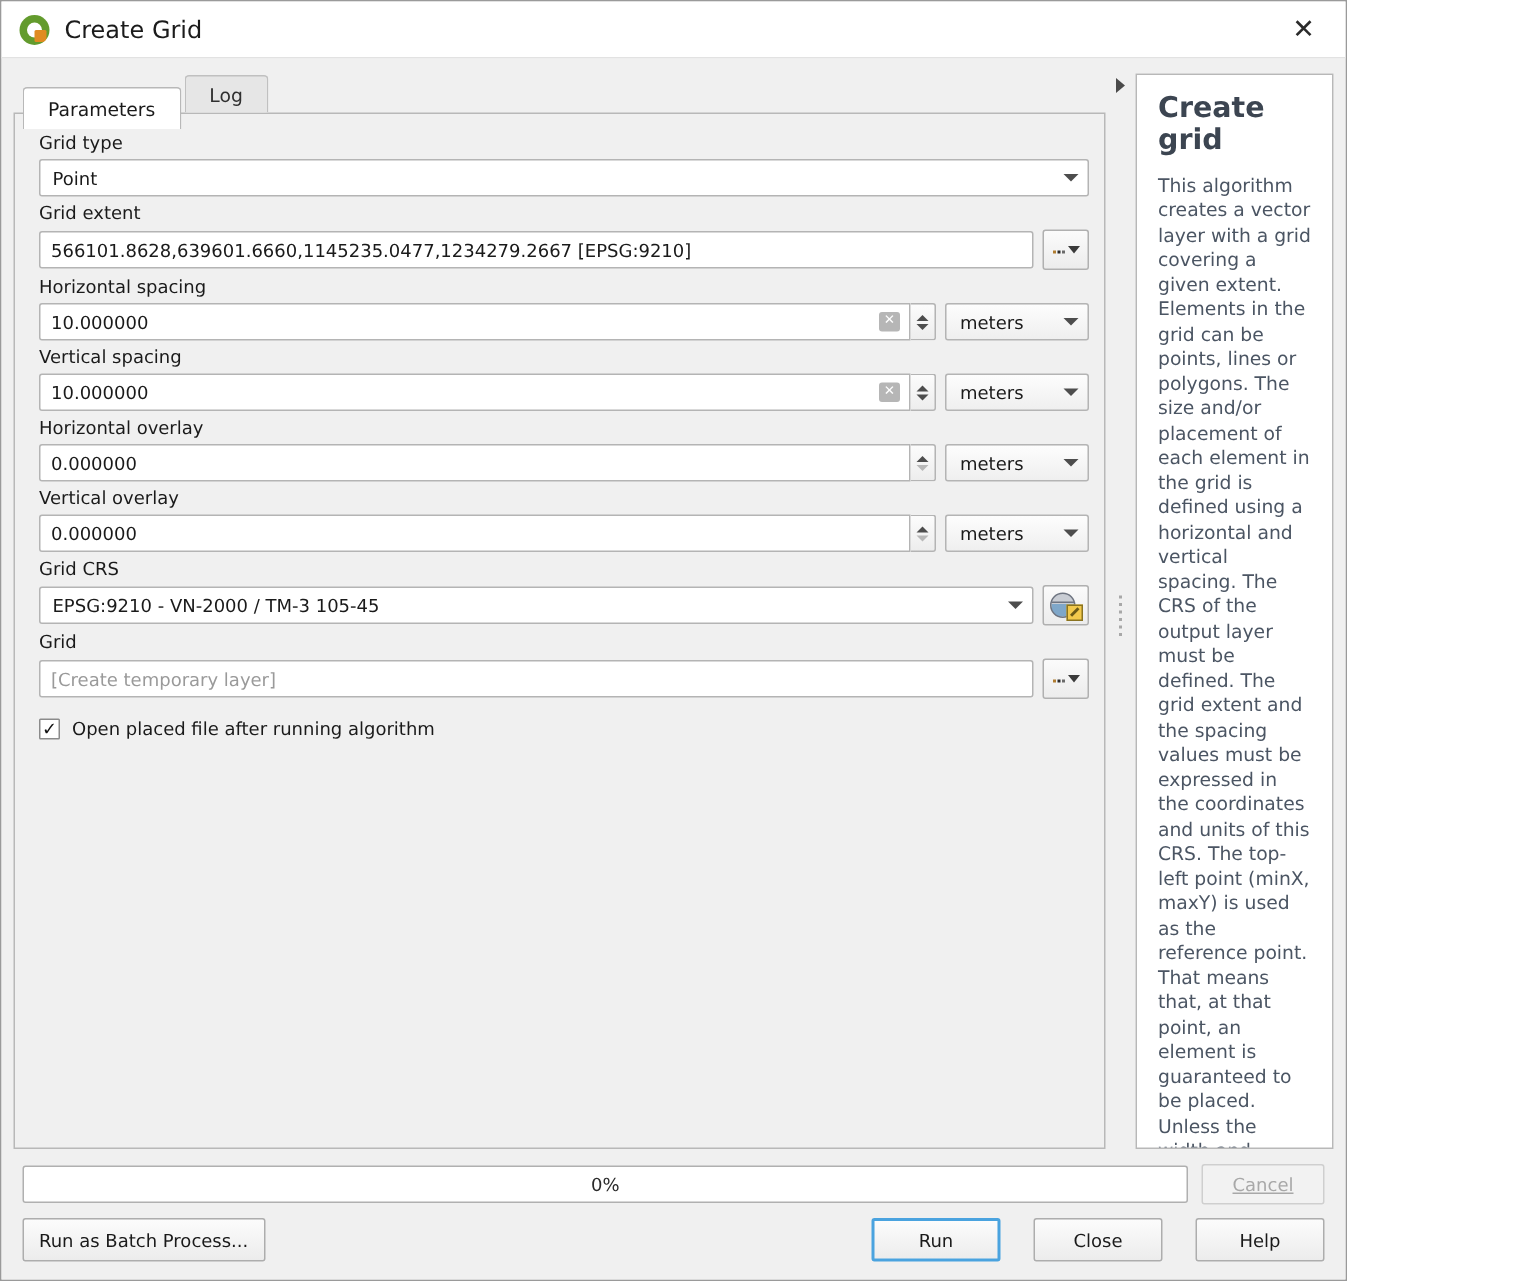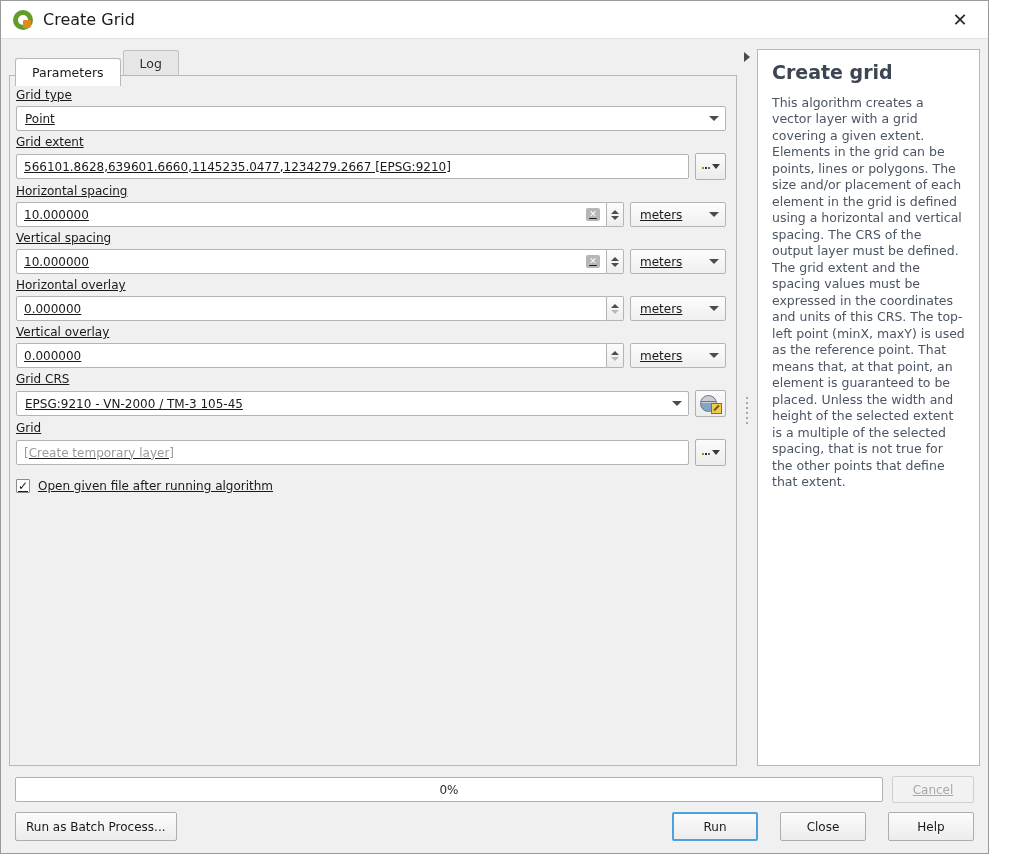--- a/index.html
+++ b/index.html
@@ -6,21 +6,21 @@
   html, body {
     margin: 0; padding: 0;
     width: 1019px; height: 854px;
     background: #ffffff;
     font-family: "DejaVu Sans", "Liberation Sans", sans-serif;
     font-size: 12px;
     color: #1a1a1a;
     overflow: hidden;
   }
   .window {
-    width: 989px; height: 854px;
+    width: 898px; height: 854px;
     display: flex; flex-direction: column;
     background: #f0f0f0;
     border: 1px solid #9a9a9a;
     position: relative;
   }
 
   
   .titlebar {
     height: 38px; min-height: 38px;
     background: #ffffff;
@@ -87,24 +87,23 @@
     cursor: pointer;
     color: #1a1a1a;
   }
   .tab.active { background: #ffffff; border-color: #b8b8b8; position: relative; top: 11px; padding-bottom: 1px; }
   .tab.inactive { background: #e6e6e6; border-color: #c0c0c0; color: #303030; margin-left: 2px; height: 25px; }
 
   .panel {
     flex: 1 1 auto;
     background: #f0f0f0;
     border: 1px solid #b8b8b8;
-    padding: 8px 10px 10px 6px;
+    padding: 8px 10px 10px 16px;
     min-height: 0;
     overflow: hidden;
-    text-decoration: underline;
   }
 
   .field-label {
     font-size: 12px; color: #1a1a1a;
     margin: 4px 0 3px 0; line-height: 15px;
   }
   .row { display: flex; align-items: center; gap: 6px; }
 
   
   .combo {
@@ -462,21 +461,21 @@
                 <span class="d c3"></span>
               <span class="mini-tri"></span>
             </span>
           </div>
         </div>
 
         <div class="checkrow">
           <div class="checkbox">
             <span class="tick">✓</span>
           </div>
-          <div class="check-label">Open given file after running algorithm</div>
+          <div class="check-label">Open placed file after running algorithm</div>
         </div>
 
       </div>
     </div>
 
     <div class="splitter">
       <span class="collapse-arrow"></span>
       <span class="grip">
         <i></i>
           <i></i>

